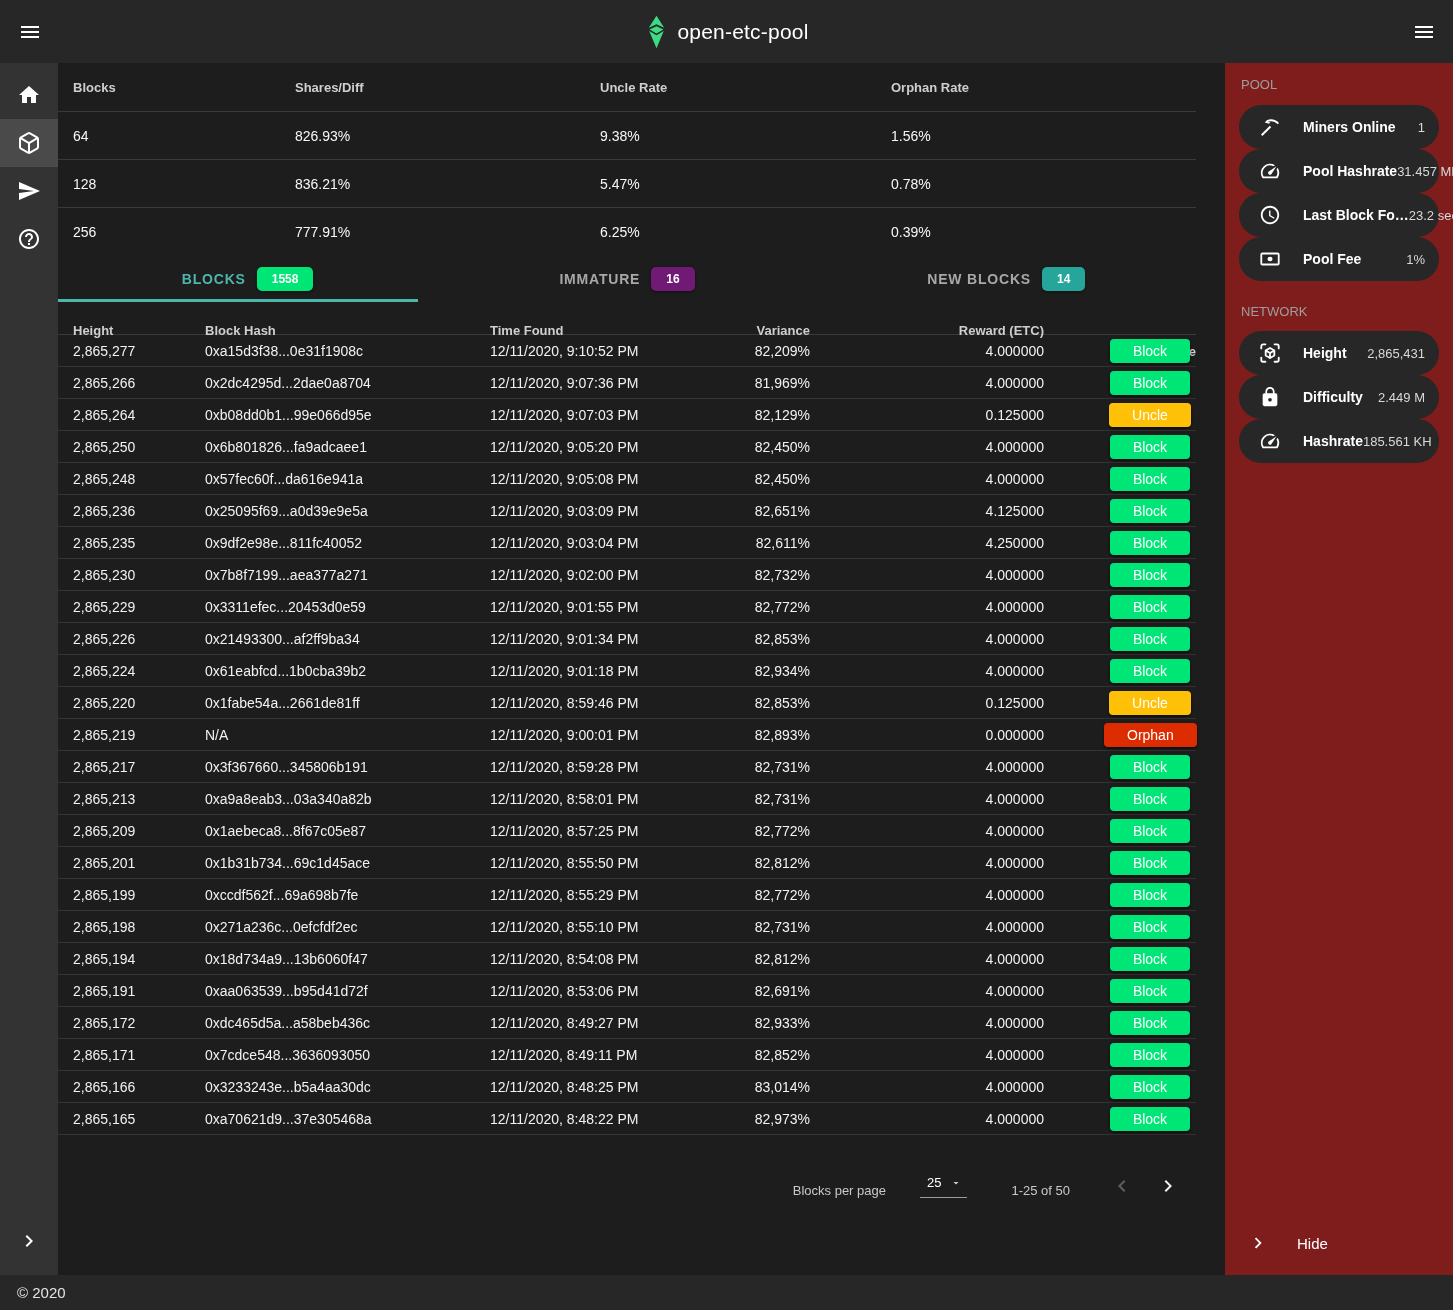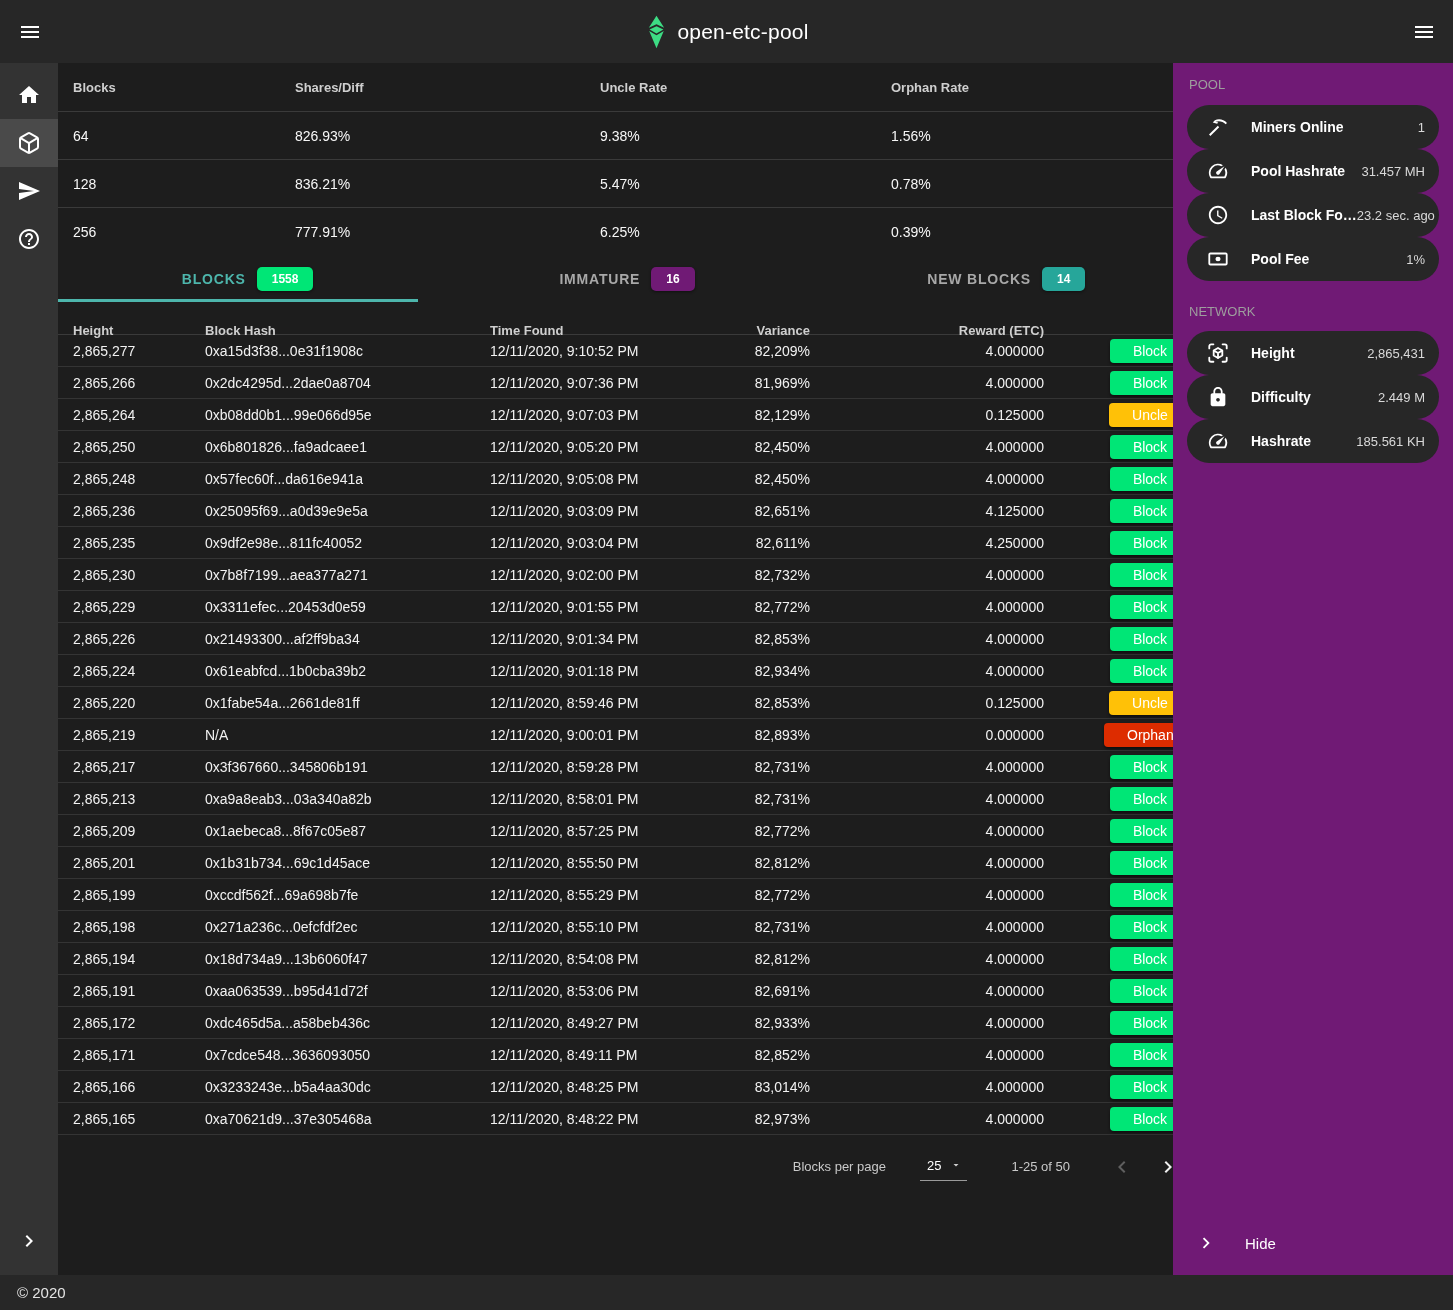--- a/index.html
+++ b/index.html
@@ -43,29 +43,29 @@
 
   .blocks-grid{display:grid;grid-template-columns:147px 285px 240px 80px 234px 1fr;align-items:center;}
   .blocks-grid > :first-child{padding-left:15px;}
   .blocks-grid .num{text-align:right;}
   .blocks-grid .typecol{display:flex;justify-content:center;padding-left:60px;}
   .blocks-header{height:33px;border-bottom:1px solid #3a3a3a;color:#cfcfcf;font-size:13px;font-weight:bold;}
   .blocks-header .typecol{display:block;text-align:right;margin-top:42px;}
   .block-row{height:32px;border-bottom:1px solid #343434;color:#f2f2f2;font-size:14px;}
   .chip{min-width:52px;height:24px;padding:0 23px;border-radius:4px;color:#fff;font-size:14px;display:flex;align-items:center;justify-content:center;box-shadow:0 2px 3px rgba(0,0,0,.5);}
 
-  .pagination{height:63px;display:flex;align-items:center;justify-content:flex-end;padding-right:16px;color:#c9c9c9;font-size:13px;}
+  .pagination{height:63px;display:flex;align-items:flex-end;justify-content:flex-end;padding-right:16px;color:#c9c9c9;font-size:13px;}
   .pp-select{display:flex;align-items:center;gap:9px;margin-left:34px;padding:5px 5px 7px 7px;border-bottom:1px solid #9a9a9a;color:#fff;cursor:pointer;}
   .pp-select .ic{width:12px;height:12px;color:#cfcfcf;}
   .pg-range{margin-left:44px;}
   .pg-prev{width:24px;height:24px;margin-left:40px;color:#5f5f5f;cursor:default;}
   .pg-next{width:24px;height:24px;margin-left:22px;color:#efefef;cursor:pointer;}
 
   
-  .rightbar{position:absolute;right:0;top:63px;width:280px;height:1212px;background:#701a75;}
+  .rightbar{position:absolute;right:0;top:63px;width:228px;height:1212px;background:#7f1d1d;}
   .section-title{margin:14px 0 13px 16px;color:#9e9e9e;font-size:13px;}
   .section-title.second{margin-top:23px;margin-bottom:12px;}
   .pill{height:44px;margin:0 14px;border-radius:22px;background:#272727;display:flex;align-items:center;padding:0 14px 0 20px;}
   .pill .ic{width:22px;height:22px;flex:0 0 22px;}
   .pill-label{margin-left:22px;color:#fff;font-size:14px;font-weight:bold;white-space:nowrap;}
   .pill-value{margin-left:auto;color:#d9d9d9;font-size:13px;white-space:nowrap;}
   .hide-row{position:absolute;left:0;bottom:8px;width:257px;height:48px;display:flex;align-items:center;cursor:pointer;}
   .hide-row .ic{width:22px;height:22px;margin-left:22px;}
   .hide-label{margin-left:28px;color:#fff;font-size:15px;}
 </style>

